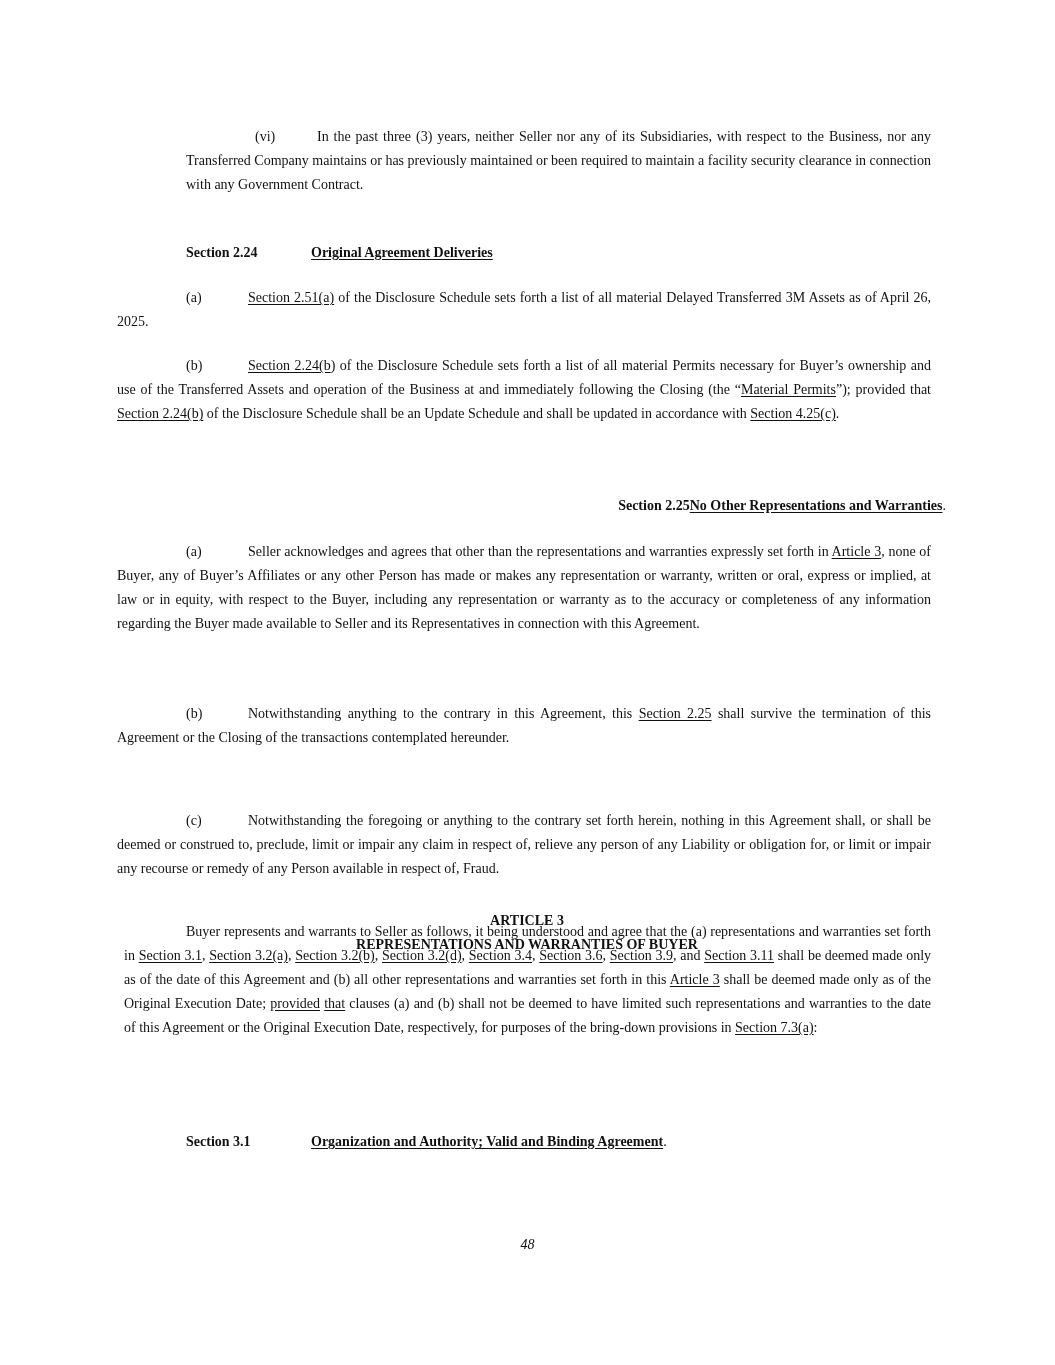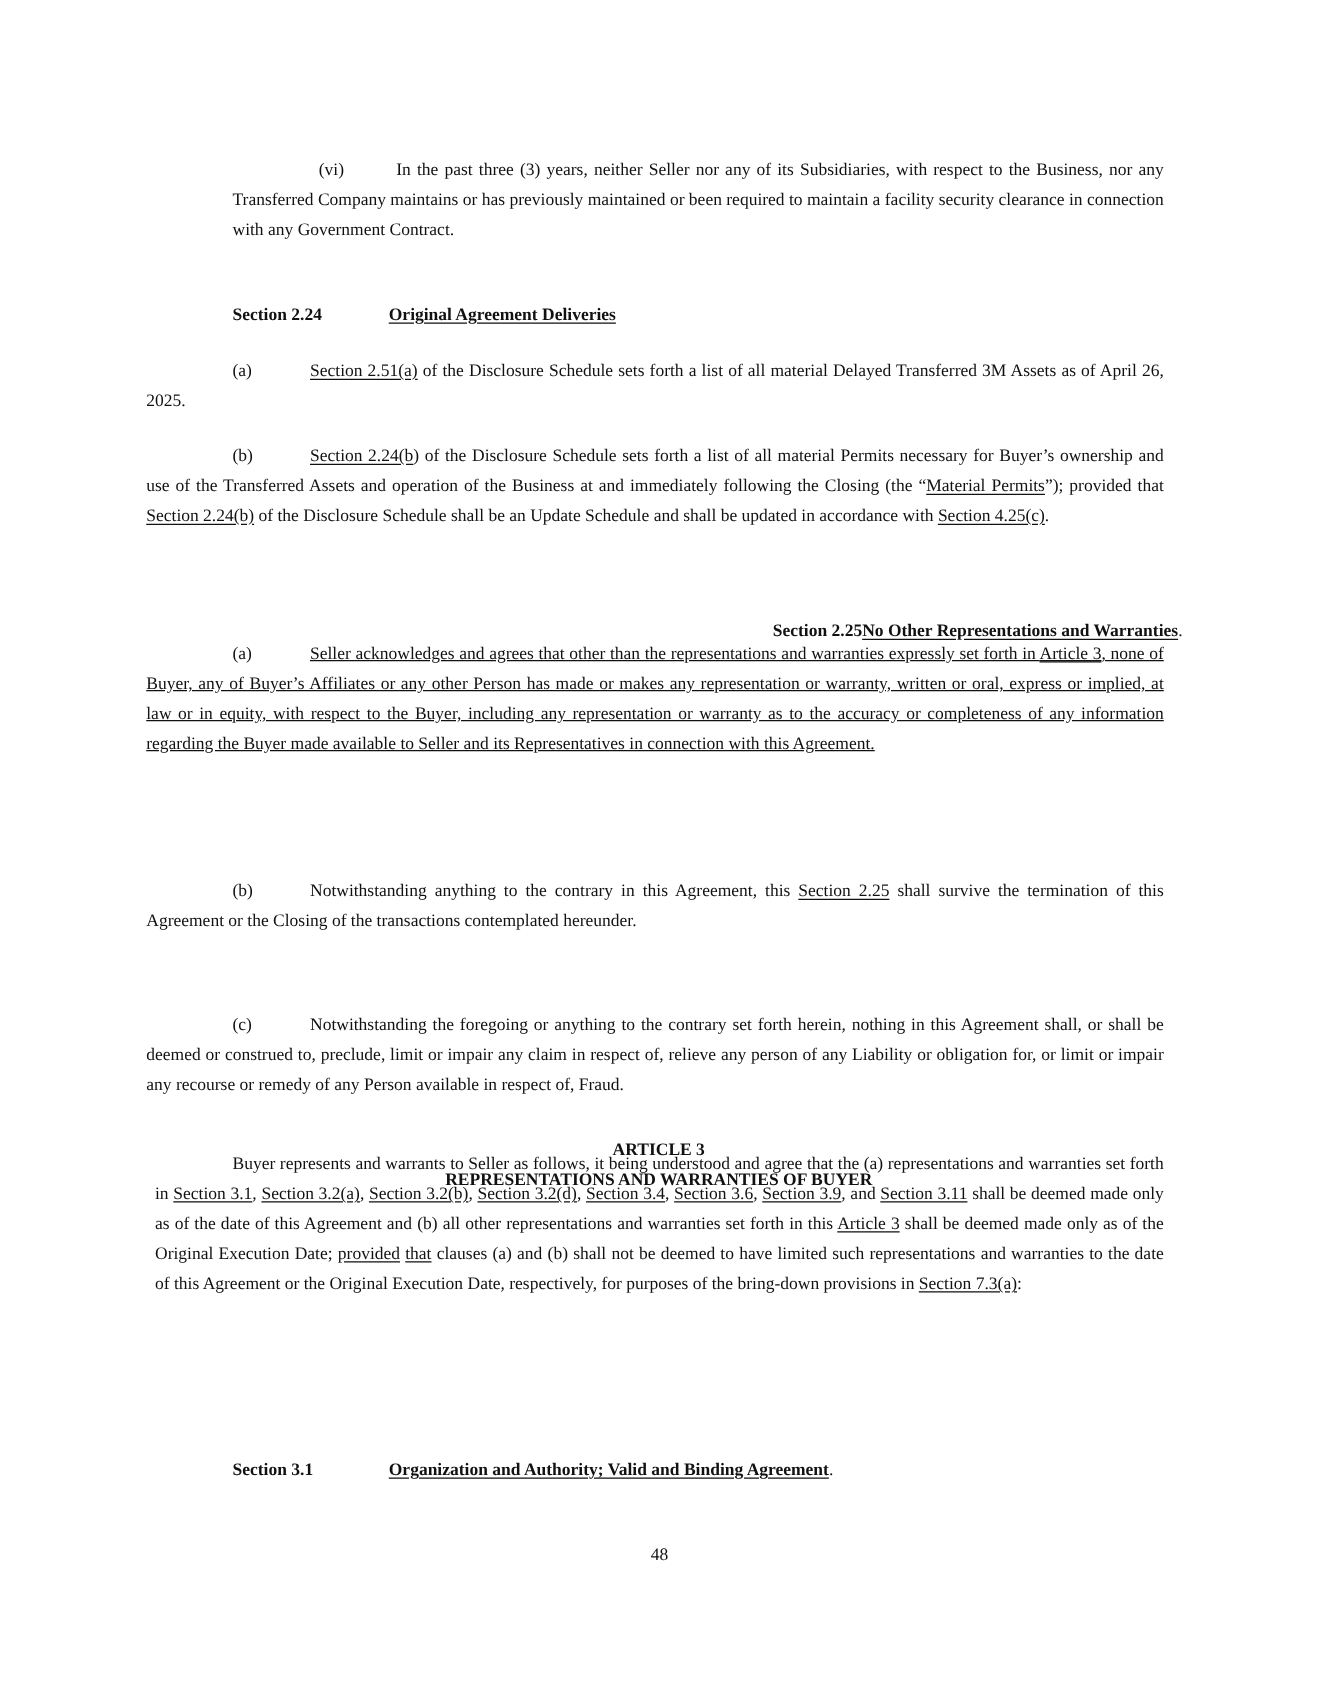--- a/index.html
+++ b/index.html
@@ -36,39 +36,39 @@
   </div>
 
   <div class="blk para jl" style="top:354px; text-indent:69px;">
     <span class="tab1" style="text-indent:0;">(b)</span><span><span class="u">Section 2.24(b</span><span>) of the Disclosure Schedule sets forth a list of all material Permits necessary for Buyer’s ownership and use of the Transferred Assets and operation of the Business at and immediately following the Closing (the “</span><span class="u">Material Permits</span><span>”); provided that </span><span class="u">Section 2.24(b)</span><span> of the Disclosure Schedule shall be an Update Schedule and shall be updated in accordance with </span><span class="u">Section 4.25(c)</span><span>.</span></span>
   </div>
 
   <div class="blk head" style="top:494px;text-align:right;">
     <span class="num">Section 2.25</span><span class="u">No Other Representations and Warranties</span><span style="font-weight:normal">.</span>
   </div>
 
-  <div class="blk para jl" style="top:512px; text-indent:69px;text-decoration:underline;">
+  <div class="blk para jl" style="top:540px; text-indent:69px;">
     <span class="tab1" style="text-indent:0;">(a)</span><span><span>Seller acknowledges and agrees that other than the representations and warranties expressly set forth in </span><span class="u">Article 3</span><span>, none of Buyer, any of Buyer’s Affiliates or any other Person has made or makes any representation or warranty, written or oral, express or implied, at law or in equity, with respect to the Buyer, including any representation or warranty as to the accuracy or completeness of any information regarding the Buyer made available to Seller and its Representatives in connection with this Agreement.</span></span>
   </div>
 
   <div class="blk para jl" style="top:702px; text-indent:69px;">
     <span class="tab1" style="text-indent:0;">(b)</span><span><span>Notwithstanding anything to the contrary in this Agreement, this </span><span class="u">Section 2.25</span><span> shall survive the termination of this Agreement or the Closing of the transactions contemplated hereunder.</span></span>
   </div>
 
   <div class="blk para jl" style="top:761px; text-indent:69px;margin-top:48px;">
     <span class="tab1" style="text-indent:0;">(c)</span><span><span>Notwithstanding the foregoing or anything to the contrary set forth herein, nothing in this Agreement shall, or shall be deemed or construed to, preclude, limit or impair any claim in respect of, relieve any person of any Liability or obligation for, or limit or impair any recourse or remedy of any Person available in respect of, Fraud.</span></span>
   </div>
 
   <div class="blk center" style="top:909px;">
     <div>ARTICLE 3</div>
     <div>REPRESENTATIONS AND WARRANTIES OF BUYER</div>
   </div>
 
   <div class="blk para ind5 jl" style="top:920px; text-indent:62px;">
     <span><span>Buyer represents and warrants to Seller as follows, it being understood and agree that the (a) representations and warranties set forth in </span><span class="u">Section 3.1</span><span>, </span><span class="u">Section 3.2(a)</span><span>, </span><span class="u">Section 3.2(b)</span><span>, </span><span class="u">Section 3.2(d)</span><span>, </span><span class="u">Section 3.4</span><span>, </span><span class="u">Section 3.6</span><span>, </span><span class="u">Section 3.9</span><span>, and </span><span class="u">Section 3.11</span><span> shall be deemed made only as of the date of this Agreement and (b) all other representations and warranties set forth in this </span><span class="u">Article 3</span><span> shall be deemed made only as of the Original Execution Date; </span><span class="u">provided</span><span> </span><span class="u">that</span><span> clauses (a) and (b) shall not be deemed to have limited such representations and warranties to the date of this Agreement or the Original Execution Date, respectively, for purposes of the bring-down provisions in </span><span class="u">Section 7.3(a)</span><span>:</span></span>
   </div>
 
-  <div class="blk head" style="top:1165px;">
+  <div class="blk head" style="top:1130px;">
     <span class="num">Section 3.1</span><span class="u">Organization and Authority; Valid and Binding Agreement</span><span style="font-weight:normal">.</span>
   </div>
 
-  <div class="blk" style="top:1233px; left:0; width:1055px; text-align:center;">48</div>
+  <div class="blk" style="top:1233px; left:0; width:1055px; text-align:center;font-style:italic;">48</div>
 </div>
 
 </body></html>

